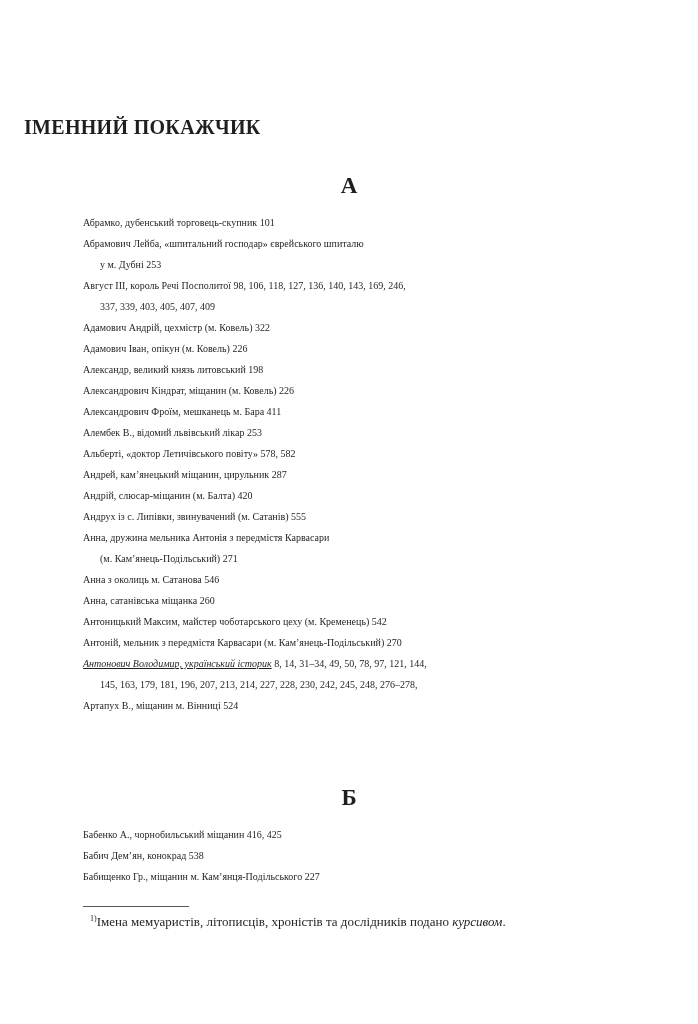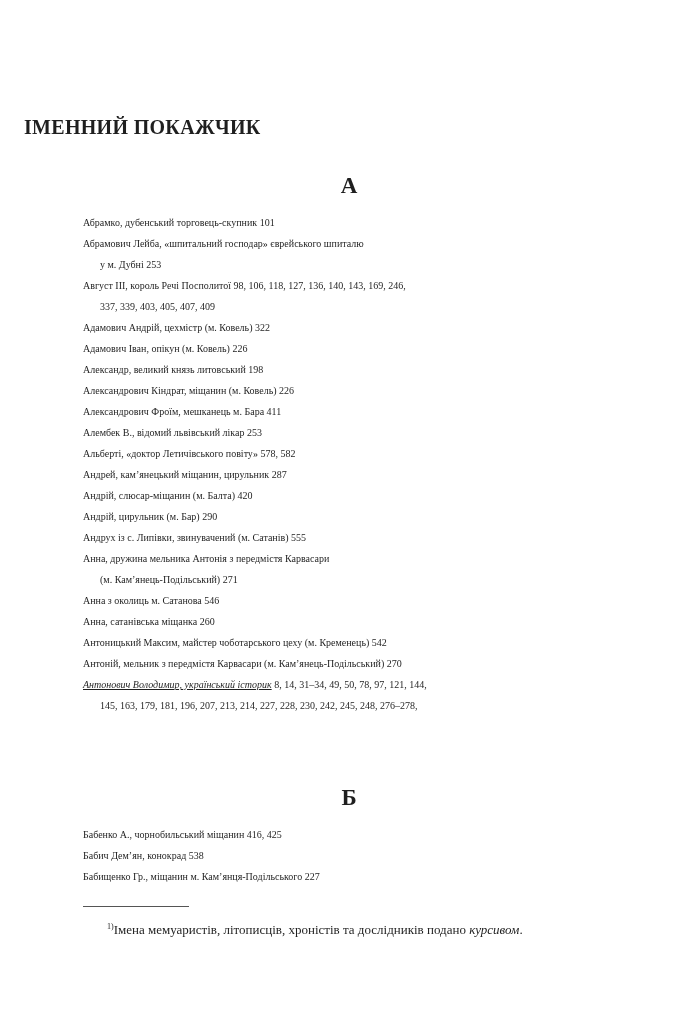--- a/index.html
+++ b/index.html
@@ -7,21 +7,21 @@
          font-family: "Liberation Serif", "DejaVu Serif", serif; color: #1f1f1f; }
   .page-title { position: absolute; top: 116px; left: 0; width: 698px; 
                 font-size: 20px; font-weight: bold; letter-spacing: 0.3px; margin-left: 24px; }
   .letter { position: absolute; left: 0; width: 698px; text-align: center;
             font-size: 23px; font-weight: bold; }
   .entries { position: absolute; left: 83px; width: 520px; font-size: 10px; line-height: 21px; }
   .entry { padding-left: 17px; text-indent: -17px; margin: 0; white-space: normal; }
   .entry .name-it { font-style: italic; text-decoration: underline; }
   .fn-rule { position: absolute; left: 83px; top: 906px; width: 106px; height: 0;
              border-top: 1px solid #555; }
-  .footnote { position: absolute; left: 107px; top: 911px; font-size: 13px; line-height: 16px; margin-top: 8px; }
+  .footnote { position: absolute; left: 90px; top: 911px; font-size: 13px; line-height: 16px; }
   .footnote sup { font-size: 8px; vertical-align: 5px; }
   .footnote .it { font-style: italic; }
 </style>
 </head>
 <body>
 
 <div class="page-title">ІМЕННИЙ ПОКАЖЧИК</div>
 
 <div class="letter" style="top:173px">А</div>
 
@@ -31,28 +31,28 @@
   <p class="entry"><span>Август ІІІ, король Речі Посполитої 98, 106, 118, 127, 136, 140, 143, 169, 246,</span><br><span>337, 339, 403, 405, 407, 409</span></p>
   <p class="entry">Адамович Андрій, цехмістр (м. Ковель) 322</p>
   <p class="entry">Адамович Іван, опікун (м. Ковель) 226</p>
   <p class="entry">Александр, великий князь литовський 198</p>
   <p class="entry">Александрович Кіндрат, міщанин (м. Ковель) 226</p>
   <p class="entry">Александрович Фроїм, мешканець м. Бара 411</p>
   <p class="entry">Алембек В., відомий львівський лікар 253</p>
   <p class="entry">Альберті, «доктор Летичівського повіту» 578, 582</p>
   <p class="entry">Андрей, кам’янецький міщанин, цирульник 287</p>
   <p class="entry">Андрій, слюсар-міщанин (м. Балта) 420</p>
-  <p class="entry">Андрій, цирульник (м. Бар) 290</p>
   <p class="entry">Андрух із с. Липівки, звинувачений (м. Сатанів) 555</p>
   <p class="entry"><span>Анна, дружина мельника Антонія з передмістя Карвасари</span><br><span>(м. Кам’янець-Подільський) 271</span></p>
   <p class="entry">Анна з околиць м. Сатанова 546</p>
   <p class="entry">Анна, сатанівська міщанка 260</p>
   <p class="entry">Антоницький Максим, майстер чоботарського цеху (м. Кременець) 542</p>
   <p class="entry">Антоній, мельник з передмістя Карвасари (м. Кам’янець-Подільський) 270</p>
   <p class="entry"><span class="name-it">Антонович Володимир, український історик</span><span> 8, 14, 31–34, 49, 50, 78, 97, 121, 144,</span><br><span>145, 163, 179, 181, 196, 207, 213, 214, 227, 228, 230, 242, 245, 248, 276–278,</span><br></p>
+  <p class="entry">Артапух В., міщанин м. Вінниці 524</p>
 </div>
 
 <div class="letter" style="top:785px">Б</div>
 
 <div class="entries" style="top:824px">
   <p class="entry">Бабенко А., чорнобильський міщанин 416, 425</p>
   <p class="entry">Бабич Дем’ян, конокрад 538</p>
   <p class="entry">Бабищенко Гр., міщанин м. Кам’янця-Подільського 227</p>
 </div>
 

